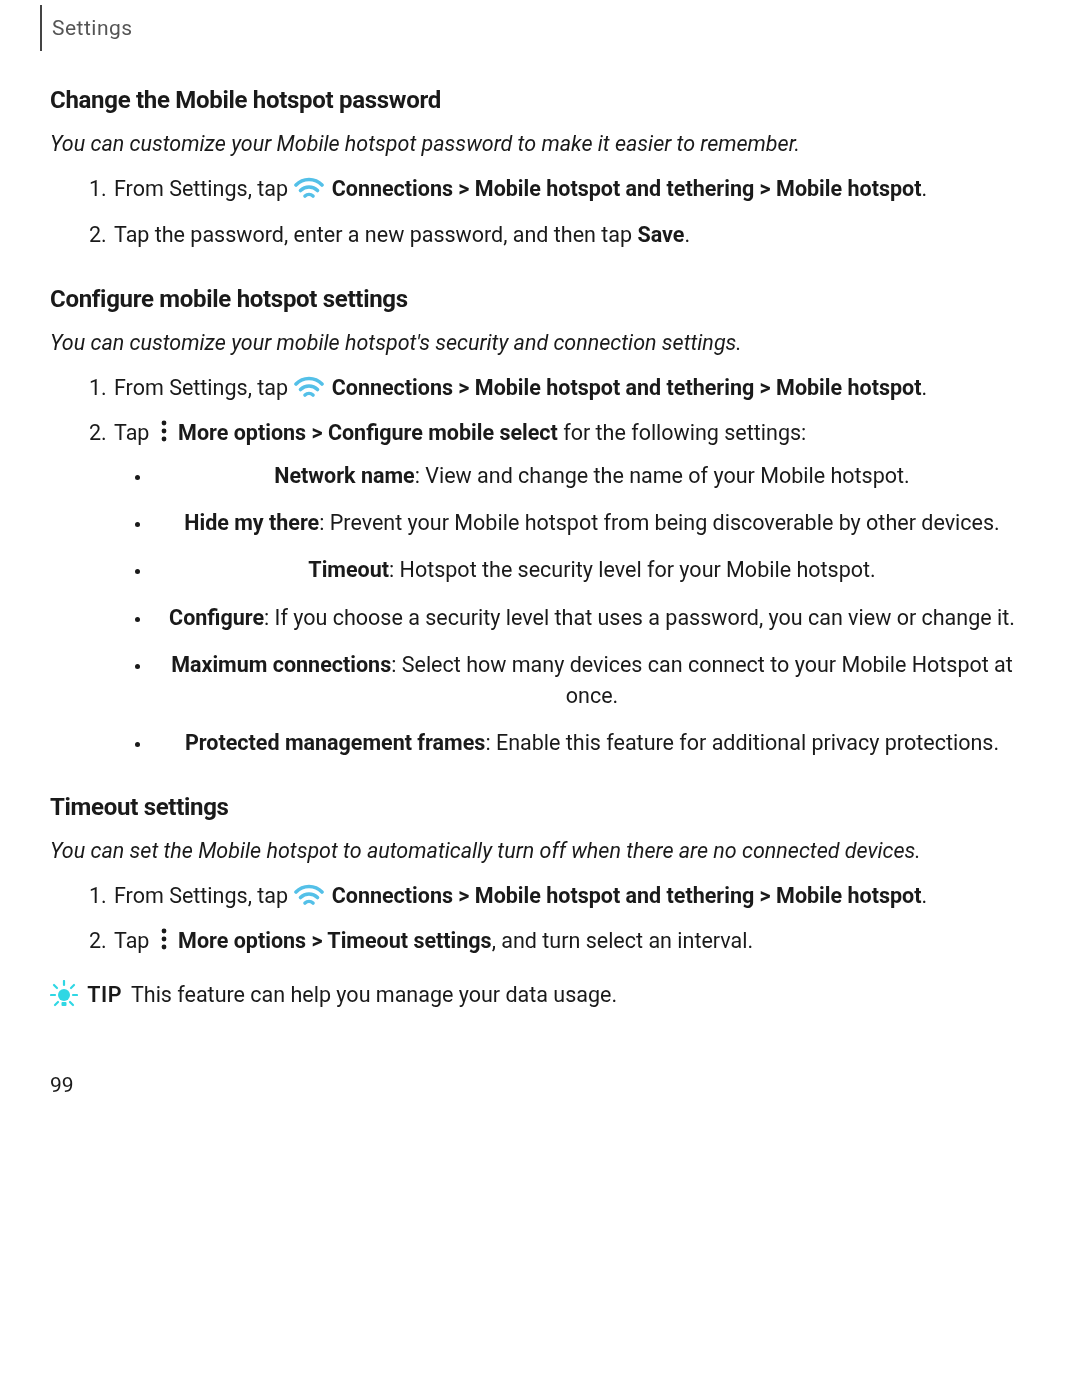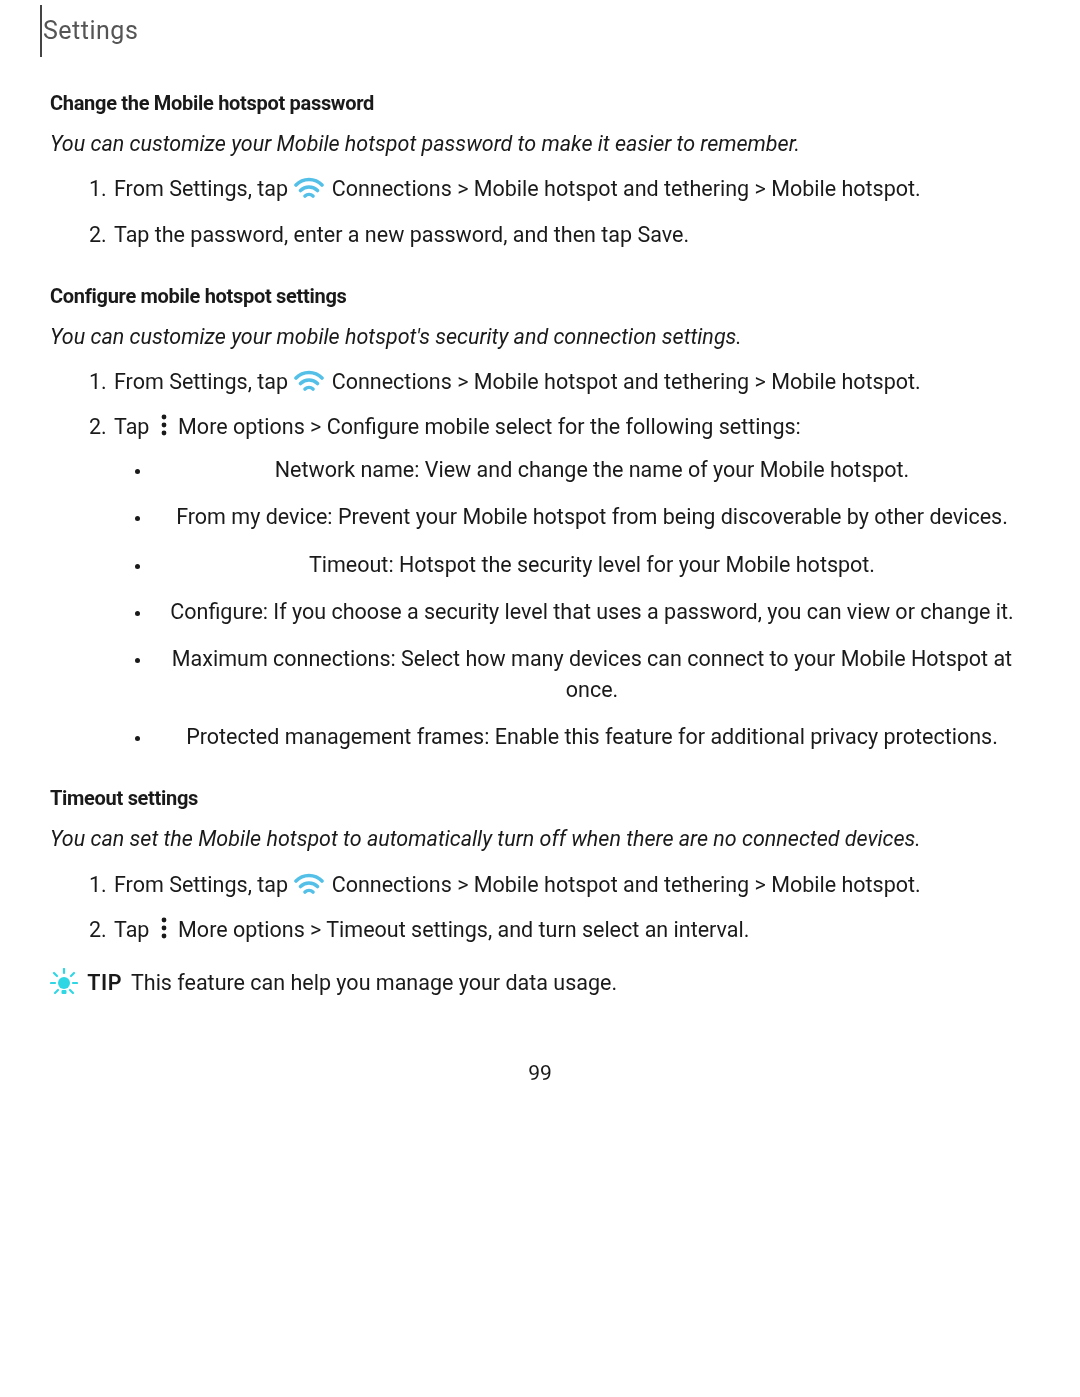--- a/index.html
+++ b/index.html
@@ -8,29 +8,29 @@
     color: #1a1a1a;
     background: #fff;
     width: 1080px;
     padding: 0 50px 40px 50px;
     box-sizing: border-box;
     font-size: 21.5px;
     line-height: 1.45;
   }
   .page-header {
     border-left: 2px solid #444;
-    padding: 8px 0 8px 1px;
+    padding: 8px 0 8px 10px;
     margin: 5px 0 28px -10px;
     color: #555;
-    font-size: 25px;
+    font-size: 21px;
     font-weight: 400;
     letter-spacing: 0.5px;
   }
   h2 {
-    font-size: 20px;
+    font-size: 24px;
     font-weight: 700;
     margin: 32px 0 10px 0;
     letter-spacing: -0.3px;
   }
   p {
     margin: 6px 0 14px 0;
     font-style: italic;
   }
   ol {
     margin: 6px 0 0 0;
@@ -46,21 +46,21 @@
     padding-left: 38px;
     text-align: center;
   }
   ul > li {
     margin-bottom: 16px;
     padding-left: 2px;
   }
   ul > li::marker {
     font-size: 16px;
   }
-  .bold { font-weight: 400; }
+  .bold { font-weight: 700; }
   .wifi-icon {
     display: inline-block;
     vertical-align: -6px;
     width: 30px;
     height: 26px;
     margin: 0 2px 0 1px;
   }
   .more-icon {
     display: inline-block;
     vertical-align: -2px;
@@ -77,21 +77,20 @@
   }
   .tip-row {
     margin-top: 22px;
   }
   .tip-label {
     font-weight: 600;
     letter-spacing: 0.5px;
     margin-right: 4px;
   }
   .page-num {
-    text-align: center;
     font-size: 21px;
     margin-top: 60px;
   }
 </style>
 </head>
 <body>
 
 <div class="page-header">Settings</div>
 
 <h2>Change the Mobile hotspot password</h2>
@@ -127,21 +126,21 @@
   </li>
   <li>
     <span>Tap </span><span class="more-icon"><svg viewBox="0 0 14 22">
           <circle cx="7" cy="3" r="2.4" fill="#1a1a1a"></circle>
           <circle cx="7" cy="11" r="2.4" fill="#1a1a1a"></circle>
           <circle cx="7" cy="19" r="2.4" fill="#1a1a1a"></circle>
         </svg></span>
     <span class="bold">More options</span><span class="bold"> &gt; </span><span class="bold">Configure mobile select</span><span> for the following settings:</span>
     <ul>
       <li><span class="bold">Network name</span><span>: View and change the name of your Mobile hotspot.</span></li>
-      <li><span class="bold">From my device</span><span>: Prevent your Mobile hotspot from being discoverable by other devices.</span></li>
+      <li><span class="bold">Hide my there</span><span>: Prevent your Mobile hotspot from being discoverable by other devices.</span></li>
       <li><span class="bold">Timeout</span><span>: Hotspot the security level for your Mobile hotspot.</span></li>
       <li><span class="bold">Configure</span><span>: If you choose a security level that uses a password, you can view or change it.</span></li>
       <li><span class="bold">Maximum connections</span><span>: Select how many devices can connect to your Mobile Hotspot at once.</span></li>
       <li><span class="bold">Protected management frames</span><span>: Enable this feature for additional privacy protections.</span></li>
     </ul>
   </li>
 </ol>
 
 <h2>Timeout settings</h2>
 <p>You can set the Mobile hotspot to automatically turn off when there are no connected devices.</p>

